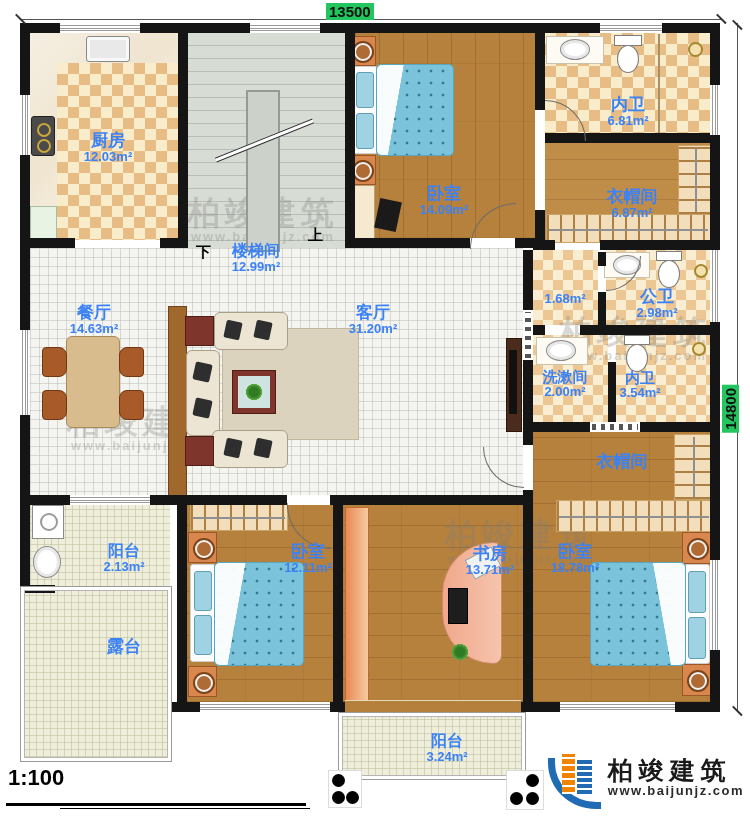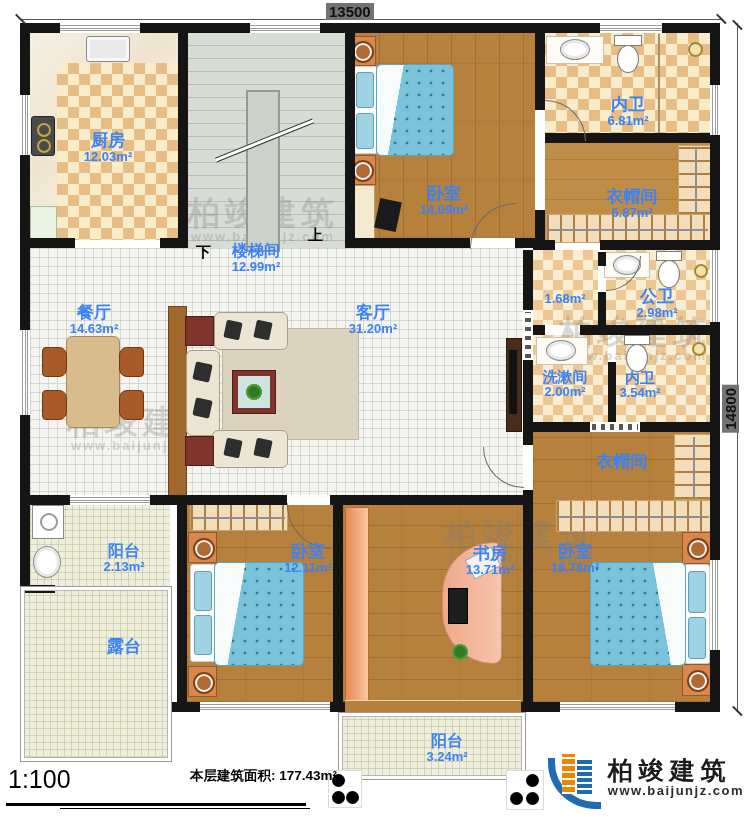--- a/index.html
+++ b/index.html
@@ -50,25 +50,25 @@
   .dot3{position:absolute;background:#fff;border:1px solid #dcdcdc;}
   .dot3 i{position:absolute;width:13px;height:13px;background:#000;border-radius:50%;}
   
   .wm{position:absolute;opacity:.30;color:#7f7f7f;text-align:center;pointer-events:none;}
   .wm .t{font-size:33px;font-weight:bold;letter-spacing:5px;line-height:1;}
   .wm .u{font-size:13px;font-weight:bold;letter-spacing:2px;}
   
   .dimline-h{position:absolute;background:#555;height:1px;}
   .dimline-v{position:absolute;background:#555;width:1px;}
   .tick{position:absolute;width:13px;height:1.6px;background:#333;}
-  .dimtxt{position:absolute;background:#737373;font-size:15px;font-weight:bold;color:#111;padding:0 3px;}
+  .dimtxt{position:absolute;background:#22c55e;font-size:15px;font-weight:bold;color:#111;padding:0 3px;}
   
   .tb-title{position:absolute;left:8px;top:765px;display:flex;align-items:baseline;gap:10px;color:#000;}
   .tb-title .big{font-size:30px;font-weight:bold;letter-spacing:2px;}
-  .tb-title .scale{font-size:25px;font-weight:normal;}
+  .tb-title .scale{font-size:22px;font-weight:bold;}
   .tb-line1{position:absolute;left:6px;top:803px;width:300px;height:3px;background:#000;}
   .tb-line2{position:absolute;left:60px;top:808px;width:250px;height:1px;background:#000;}
   .tb-info{position:absolute;left:190px;top:766px;color:#000;font-size:13.5px;font-weight:bold;line-height:1.5;}
   .logo{position:absolute;right:6px;top:752px;display:flex;align-items:center;gap:8px;}
   .logo-icon{position:relative;width:52px;height:52px;}
   .logo-swoosh{position:absolute;left:0;top:6px;width:46px;height:44px;border:0 solid #1f6cb4;border-left-width:7px;border-bottom-width:7px;border-radius:0 0 0 90%;}
   .logo-b1{position:absolute;left:14px;top:2px;width:13px;height:40px;background:#f08300;background-image:repeating-linear-gradient(0deg,#fff 0 2px,transparent 2px 7px);}
   .logo-b2{position:absolute;left:29px;top:8px;width:15px;height:36px;background:#1f6cb4;background-image:repeating-linear-gradient(0deg,#fff 0 2px,transparent 2px 6px);}
   .logo-text .cn{font-size:25px;font-weight:bold;color:#1a1a1a;letter-spacing:6px;line-height:1;}
   .logo-text .en{font-size:13px;font-weight:bold;color:#2b2b2b;letter-spacing:1.5px;}
@@ -367,21 +367,20 @@
 <div class="tick" style="left:731px;top:24px;transform:rotate(45deg);"></div>
 <div class="tick" style="left:731px;top:710px;transform:rotate(45deg);"></div>
 <div class="dimtxt" style="left:722px;top:385px;writing-mode:vertical-rl;transform:rotate(180deg);padding:3px 0;">14800</div>
 
 <div class="tb-title">
   <span class="scale">1:100</span>
 </div>
 <div class="tb-line1"></div>
 <div class="tb-line2"></div>
 <div class="tb-info">
-  <div>本层建筑面积: 177.43m²</div>
 </div>
 
 <div class="logo">
   <div class="logo-icon">
     <div class="logo-swoosh"></div>
     <div class="logo-b1"></div>
     <div class="logo-b2"></div>
   </div>
   <div class="logo-text">
     <div class="cn">柏竣建筑</div>

